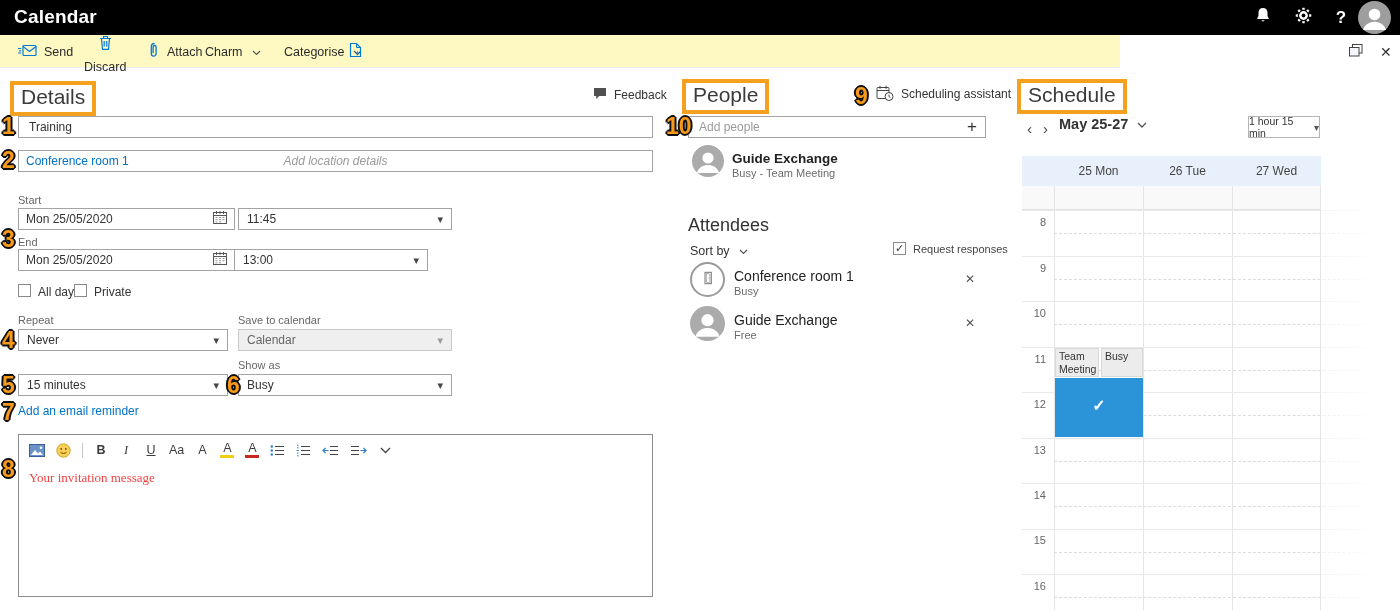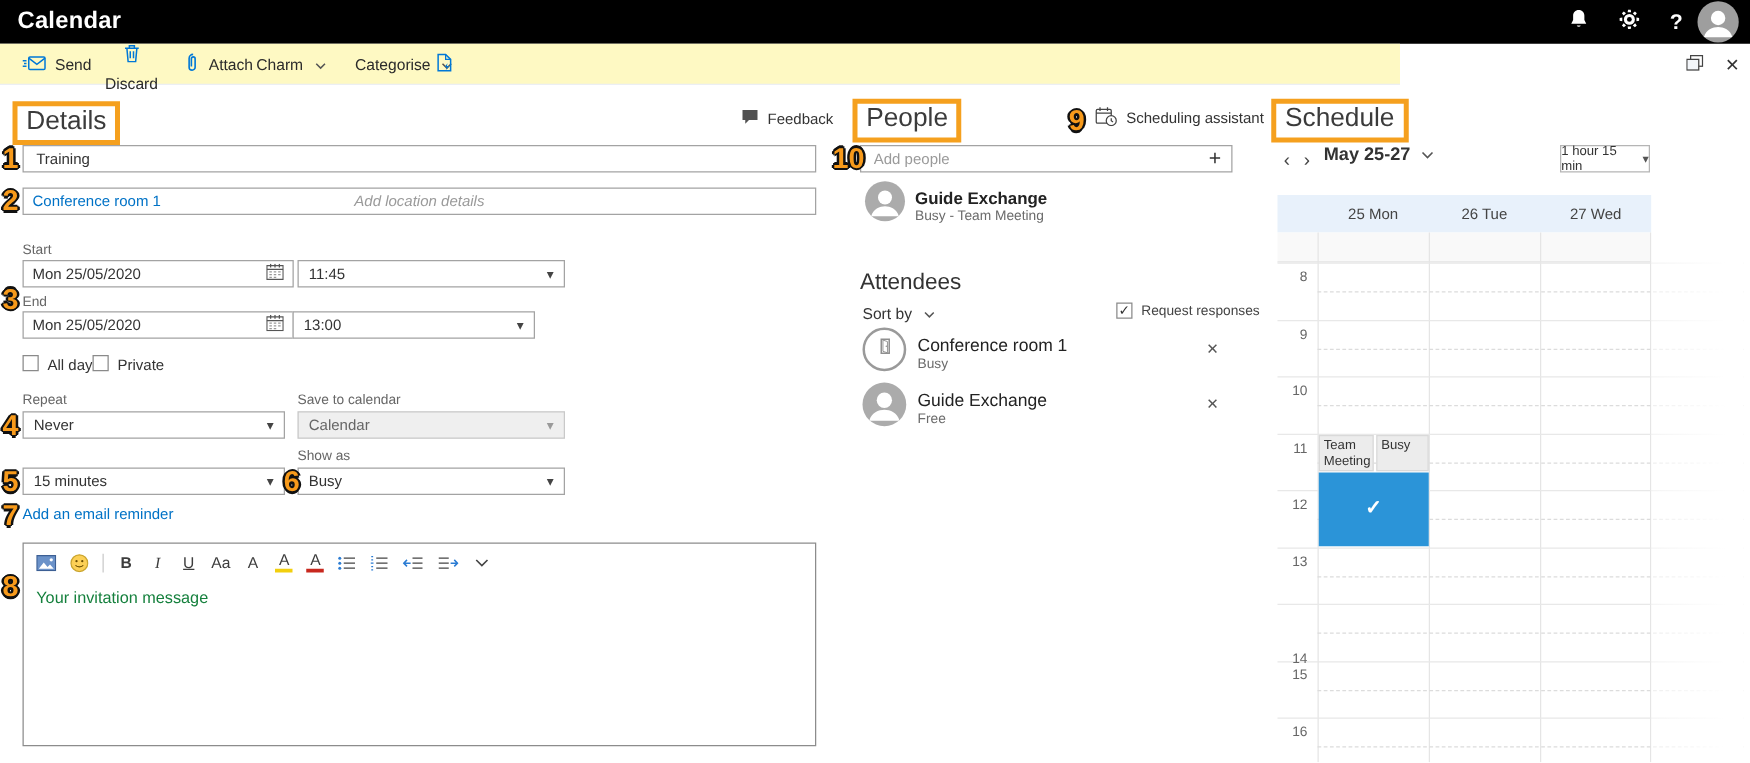--- a/index.html
+++ b/index.html
@@ -40,21 +40,21 @@
   input.real { width:100%; height:100%; border:none; outline:none; font-size:12px; color:#333; padding:0 10px; font-family:"Liberation Sans",sans-serif; background:transparent; }
   input.real::placeholder { color:#9a9a9a; }
 
   
   .editor { position:absolute; left:18px; top:434px; width:635px; height:163px; border:1px solid #8c8c8c; background:#fff; }
   .ed-toolbar { display:flex; align-items:center; gap:11px; padding:7px 10px 4px 10px; }
   .ed-btn { display:flex; align-items:center; justify-content:center; min-width:14px; height:16px; font-size:12.5px; color:#3d3d3d; cursor:pointer; }
   .ed-sep { width:1px; height:15px; background:#c9c9c9; }
   .u-yellow { border-bottom:3px solid #f2cf0e; line-height:1; }
   .u-red { border-bottom:3px solid #c8281e; line-height:1; }
-  .ed-msg { padding:8px 10px; font-size:13px; color:#15803d; }
+  .ed-msg { padding:8px 10px; font-size:13px; color:#ef4444;font-family:Liberation Serif, serif; }
 
   
   .p-name { position:absolute; font-size:13.5px; font-weight:700; color:#222; }
   .p-sub { position:absolute; font-size:11px; color:#6b6b6b; }
   .circle-avatar { position:absolute; border-radius:50%; background:#ababab; overflow:hidden; }
   .room-avatar { position:absolute; border-radius:50%; background:#fff; border:2px solid #9a9a9a; display:flex; align-items:center; justify-content:center; }
   .x-btn { position:absolute; font-size:12px; color:#555; cursor:pointer; }
 
   
   .grid { position:absolute; left:1022px; top:156px; width:373px; height:454px; }
@@ -402,21 +402,21 @@
     <div class="dline" style="top:350px;"></div>
     <div class="dline" style="top:396px;"></div>
     <div class="dline" style="top:441px;"></div>
 
     <div class="hnum" style="top:60px;">8</div>
     <div class="hnum" style="top:106px;">9</div>
     <div class="hnum" style="top:151px;">10</div>
     <div class="hnum" style="top:197px;">11</div>
     <div class="hnum" style="top:242px;">12</div>
     <div class="hnum" style="top:288px;">13</div>
-    <div class="hnum" style="top:333px;margin-top:32px;">14</div>
+    <div class="hnum" style="top:333px;">14</div>
     <div class="hnum" style="top:378px;">15</div>
     <div class="hnum" style="top:424px;">16</div>
 
     <div class="ev" style="left:33px; top:192px; width:44px; height:29px;">Team Meeting</div>
     <div class="ev" style="left:79px; top:192px; width:42px; height:29px;">Busy</div>
 
     <div class="sel-block">
       <span class="sel-check">✓</span>
     </div>
 

